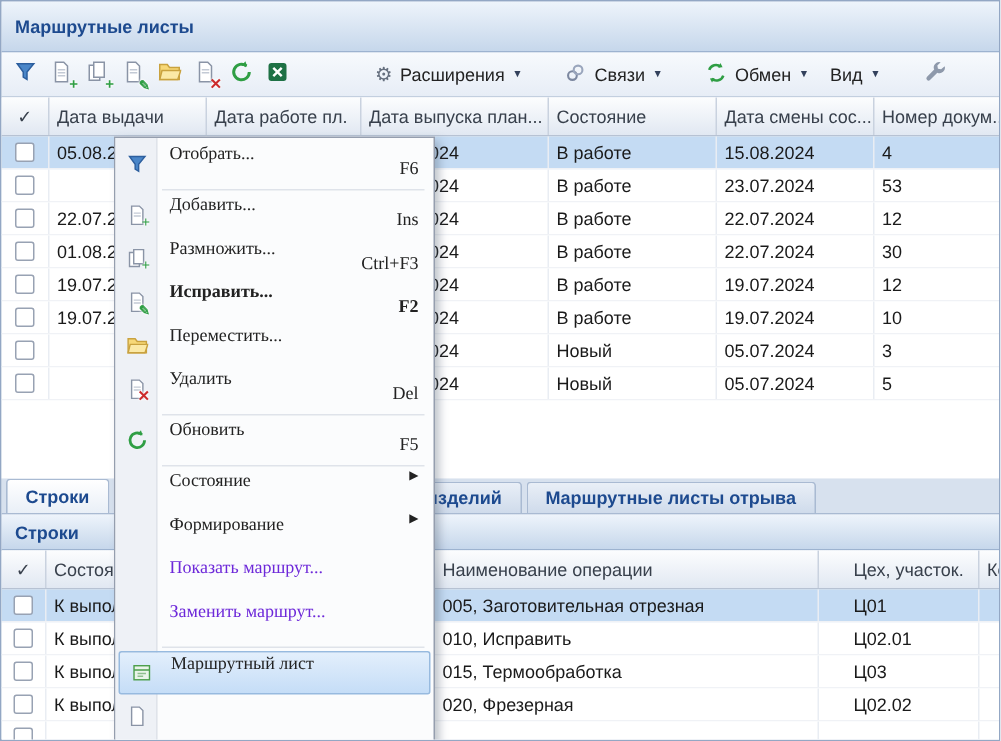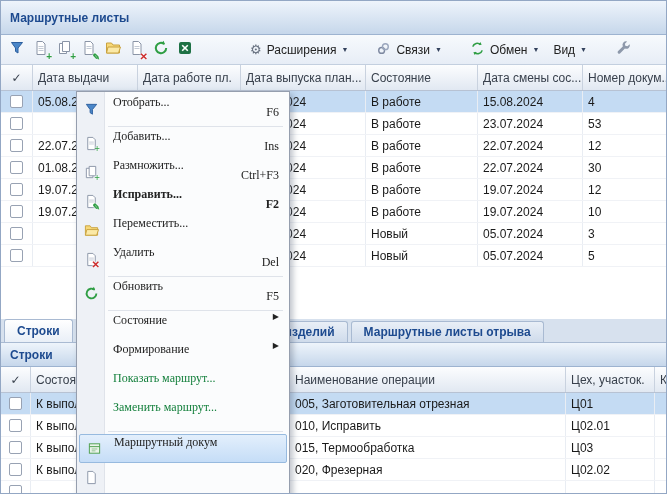--- a/index.html
+++ b/index.html
@@ -35,40 +35,40 @@
     overflow:hidden;white-space:nowrap;}
   .row{display:flex;height:22px;background:#fff;border-bottom:1px solid #f0f2f6;cursor:default;}
   .row.sel{background:#c4dbf3;}
   .cell{display:flex;align-items:center;padding:0 5px;border-right:1px solid #e9edf3;overflow:hidden;white-space:nowrap;}
   .cb{width:13px;height:13px;background:#fff;border:1px solid #98a2b3;border-radius:2px;flex:0 0 auto;}
   .center{justify-content:center;}
   
   .c0{width:32px;}.c1{width:105px;}.c2{width:103px;}.c3{width:125px;}.c4{width:112px;}.c5{width:105px;}.c6{flex:1;border-right:none;}
   .g1-filler{height:52px;background:#fff;}
   
-  .d0{width:30px;}.d1{width:259px;}.d2{width:276px;}.d3{width:89px;}.d4{flex:1;border-right:none;}
+  .d0{width:30px;}.d1{width:259px;}.d2{width:256px;}.d3{width:89px;margin-left:18px;}.d4{flex:1;border-right:none;}
 
   
   .tabs{height:24px;display:flex;align-items:flex-end;background:#d7e1ee;border-bottom:1px solid #a9bad2;
     padding:2px 3px 0;gap:3px;}
   .tab{height:21px;display:flex;align-items:center;padding:0 12px;background:linear-gradient(#e9eff7,#cfdbeb);
     border:1px solid #a9bad2;border-bottom:none;border-radius:3px 3px 0 0;font-weight:bold;color:#1d4a8f;
     white-space:nowrap;overflow:hidden;cursor:pointer;}
   .tab.active{height:23px;background:linear-gradient(#ffffff,#e9eff7);}
   .tab-wide{width:272px;justify-content:flex-end;}
 
   
   .ctx{position:absolute;left:75px;top:90px;width:214px;height:410px;background:#fbfcfd;
     border:1px solid #959eae;box-shadow:3px 3px 6px rgba(70,82,104,.35);padding:3px 0;z-index:50;}
   .ctx::before{content:"";position:absolute;left:0;top:0;bottom:0;width:27px;background:#eef1f6;border-right:1px solid #dfe3ea;}
   .mi{position:relative;height:29px;display:flex;align-items:flex-start;padding:0 10px 0 36px;color:#222;cursor:pointer;font-family:Liberation Serif, serif;}
   .mi-label{flex:1;overflow:hidden;white-space:nowrap;}
   .mi-short{margin-left:8px;margin-top:10px;}
   .mi.bold{font-weight:bold;}
-  .mi.disabled{color:#15803d;}
+  .mi.disabled{color:#6d28d9;}
   .mi.hl{background:linear-gradient(#e3effc,#c5ddf7);border:1px solid #97badf;border-radius:2px;
     margin:0 2px;padding:0 8px 0 34px;}
   .mi-ic{position:absolute;left:5px;top:50%;transform:translateY(-50%);width:18px;height:18px;
     display:flex;align-items:center;justify-content:center;}
   .mi-sep{height:1px;background:#dfe3ea;margin:2px 6px 2px 31px;position:relative;}
   .mi-arrow{font-size:8px;color:#222;margin-left:8px;line-height:1;}
 </style>
 </head>
 <body>
 
@@ -425,21 +425,21 @@
     </div>
     <div class="mi-sep"></div>
     <div class="mi hl">
       <span class="mi-ic">
           <svg width="15" height="15" viewBox="0 0 16 16">
             <rect x="2.5" y="3" width="11" height="10" fill="#eaf4ea" stroke="#4b9e4b"></rect>
             <path d="M2.5 6h11" stroke="#4b9e4b"></path>
             <path d="M5 8.5h6M5 10.5h4" stroke="#8fbf8f"></path>
           </svg>
         </span>
-      <span class="mi-label">Маршрутный докум</span>
+      <span class="mi-label">Маршрутный лист</span>
     </div>
     <div class="mi">
       <span class="mi-ic">
           <svg width="15" height="15" viewBox="0 0 16 16">
             <path d="M4 1.5h5.5L12 4v10.5H4z" fill="#fff" stroke="#8a94a6"></path>
           </svg>
         </span>
       <span class="mi-label"></span>
     </div>
   </div>

